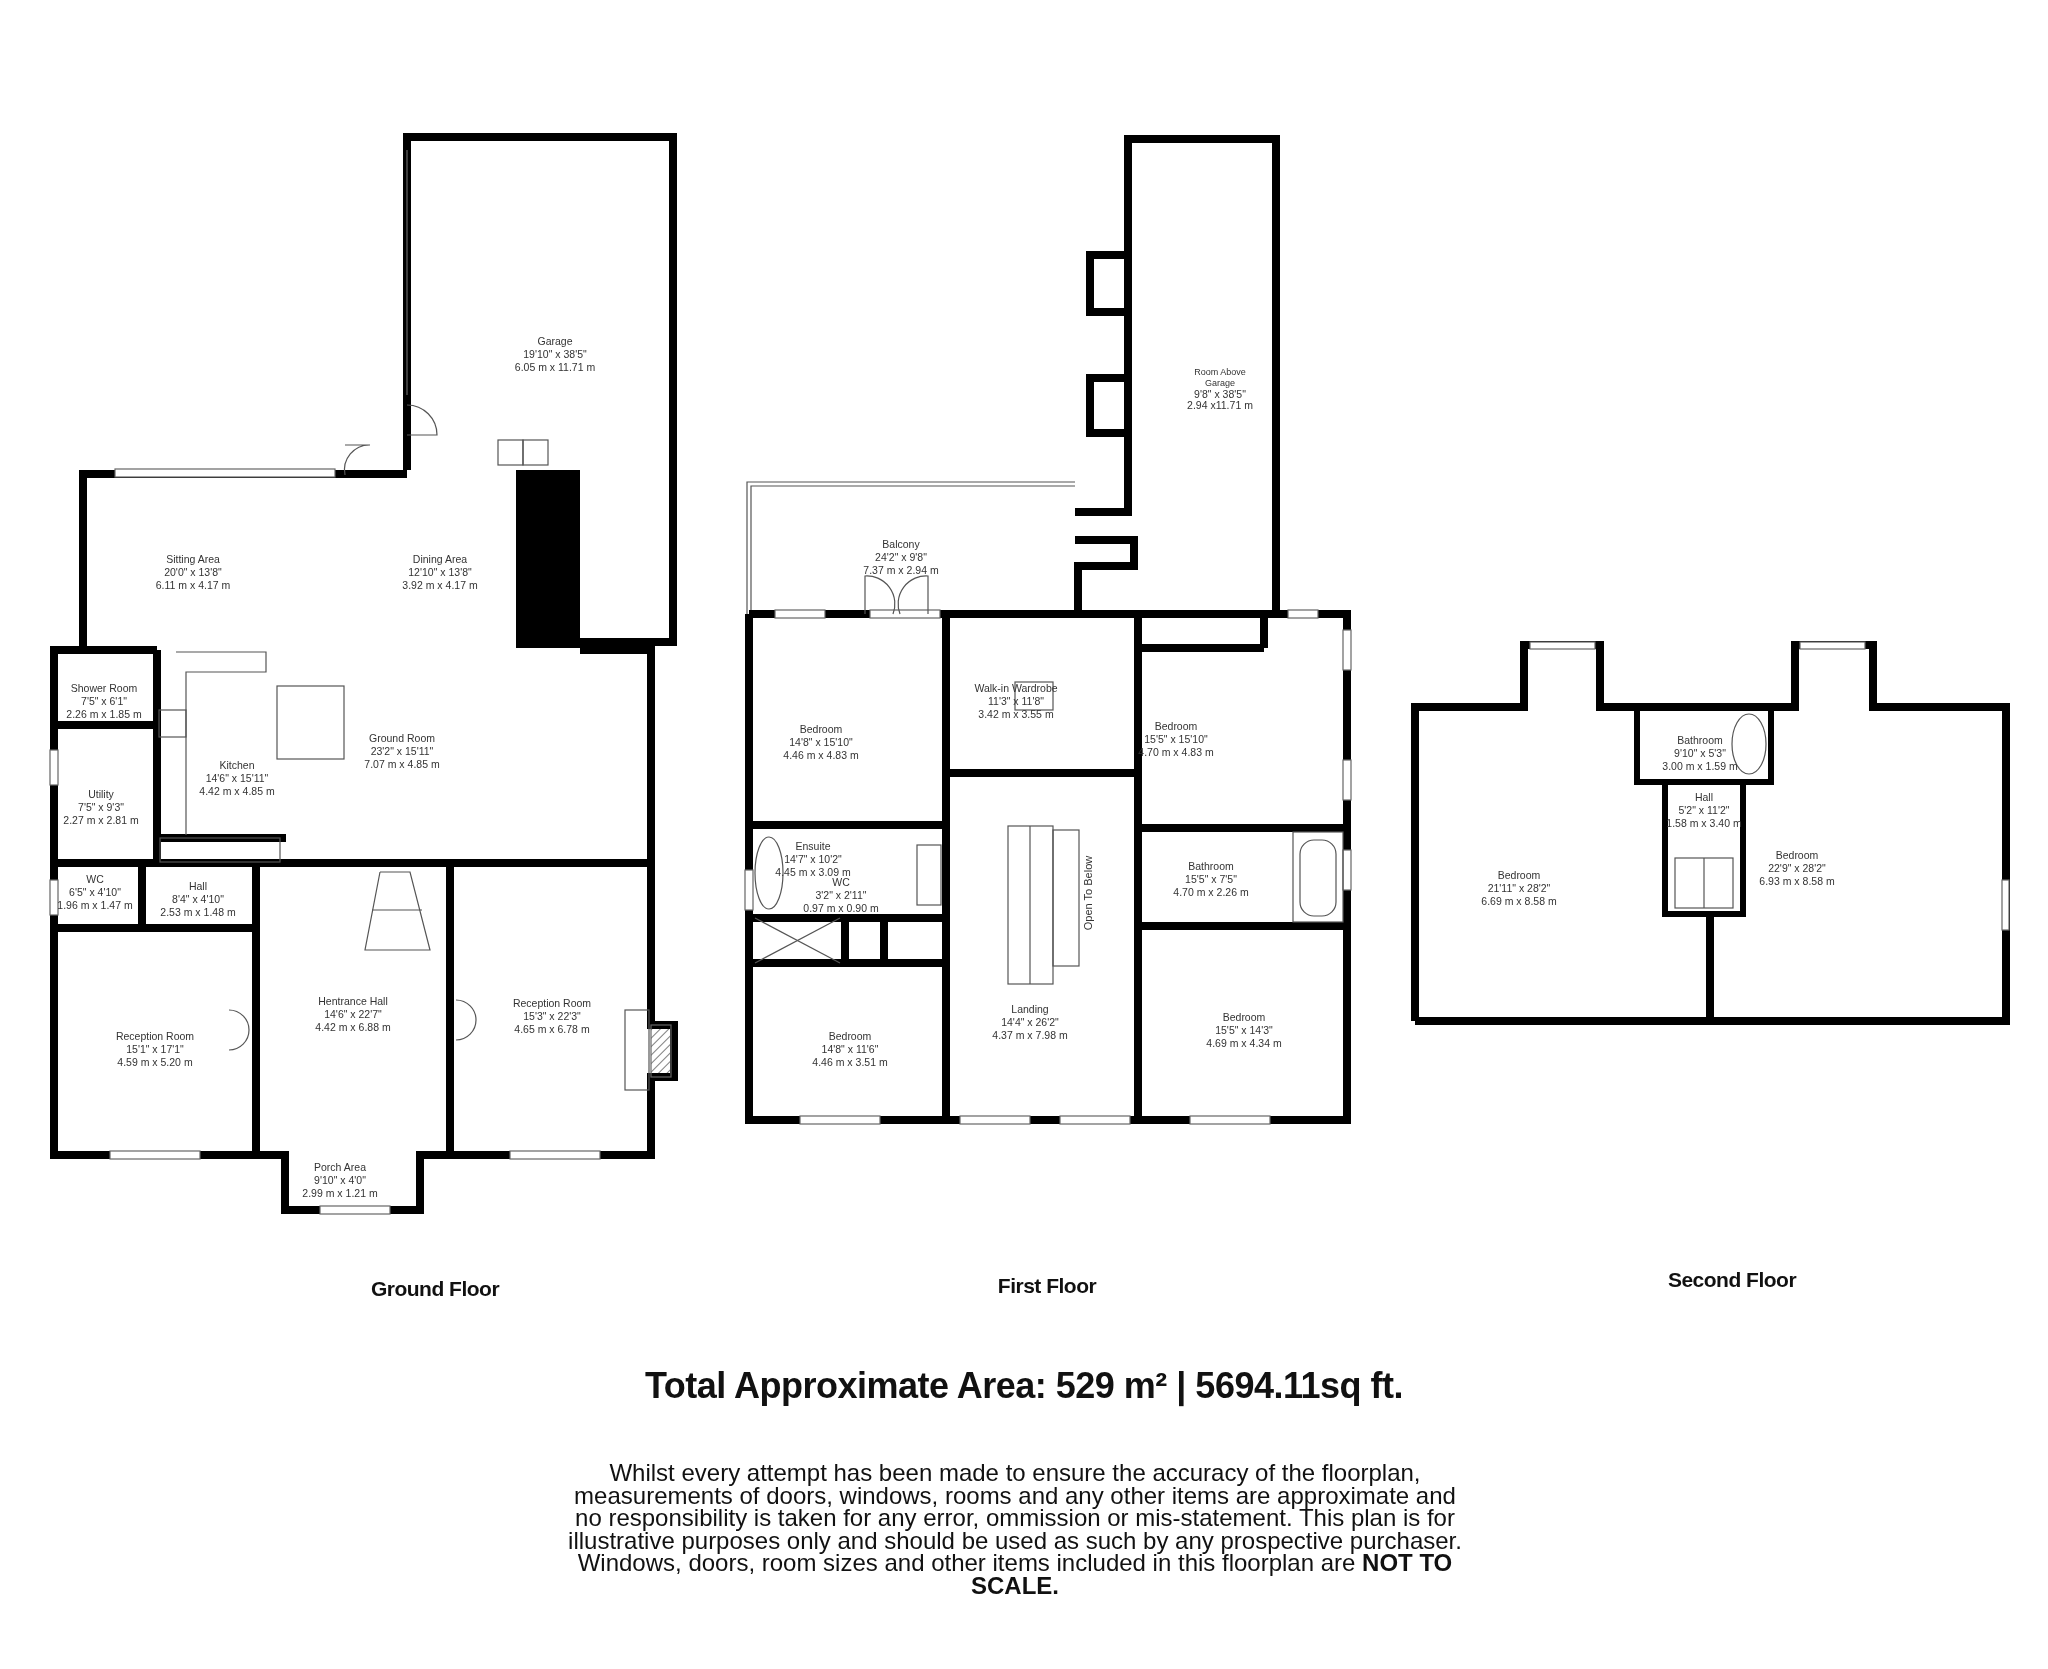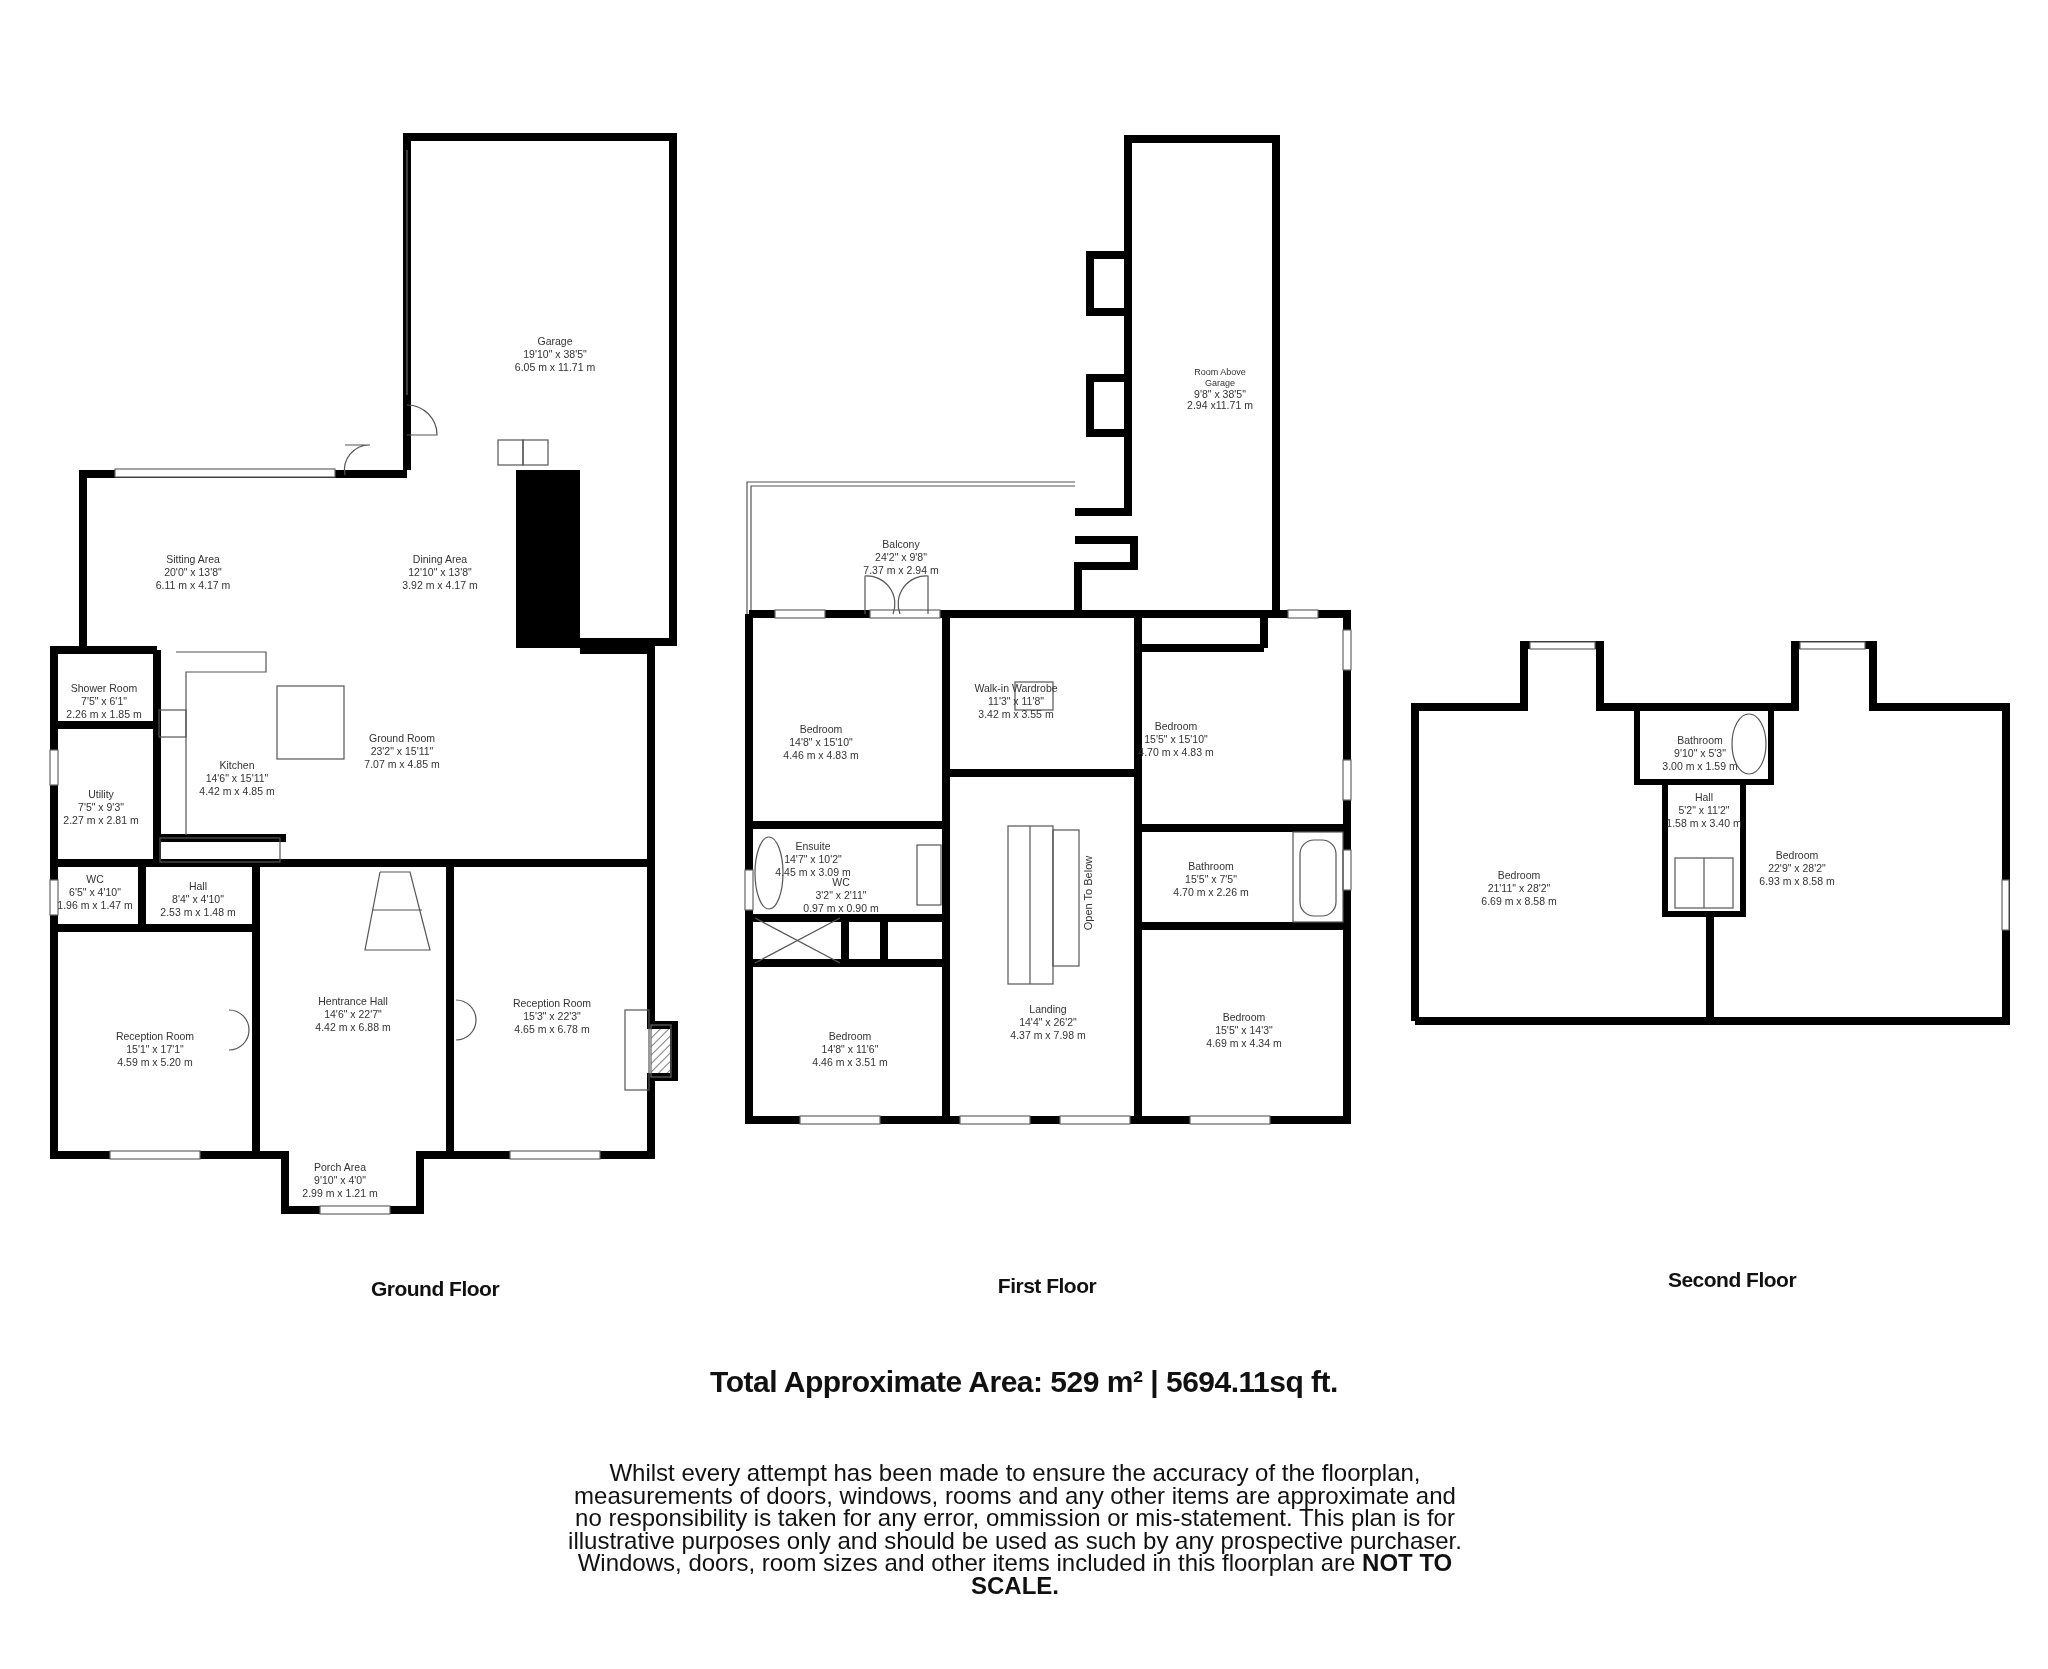--- a/index.html
+++ b/index.html
@@ -9,21 +9,21 @@
   .wall { fill: none; stroke: #000; stroke-width: 8; stroke-linejoin: miter; }
   .thin { fill: none; stroke: #555; stroke-width: 1.2; }
   .win { fill: #fff; stroke: #666; stroke-width: 1.2; }
   .solid { fill: #000; }
   .room-label { position: absolute; transform: translate(-50%, 0); text-align: center;
                 font-size: 10.5px; line-height: 13px; color: #333; white-space: nowrap; }
   .floor-title { position: absolute; transform: translateX(-50%);
                  font-family: "Liberation Sans", sans-serif; font-weight: bold;
                  font-size: 21px; letter-spacing: -0.5px; color: #111; white-space: nowrap; }
   .total-area { position: absolute; left: 1024px; top: 1365px; transform: translateX(-50%);
-                font-weight: bold; font-size: 30px; color: #111; white-space: nowrap; letter-spacing: -0.5px; }
+                font-weight: bold; font-size: 36px; color: #111; white-space: nowrap; letter-spacing: -0.5px; }
   .disclaimer { position: absolute; left: 1015px; top: 1462px; transform: translateX(-50%);
                 width: 900px; text-align: center; font-size: 24px; line-height: 22.5px; color: #111; }
   .disclaimer b { font-weight: bold; }
 </style>
 </head>
 <body>
 
 <svg class="plan" viewBox="0 0 2048 1669">
 
   <g>
@@ -250,21 +250,21 @@
 <div class="room-label" style="left:1211px;top:860px;">
   <div>Bathroom</div>
   <div>15'5" x 7'5"</div>
   <div>4.70 m x 2.26 m</div>
 </div>
 <div class="room-label" style="left:850px;top:1030px;">
   <div>Bedroom</div>
   <div>14'8" x 11'6"</div>
   <div>4.46 m x 3.51 m</div>
 </div>
-<div class="room-label" style="left:1030px;top:1003px;margin-left:18px;">
+<div class="room-label" style="left:1030px;top:1003px;">
   <div>Landing</div>
   <div>14'4" x 26'2"</div>
   <div>4.37 m x 7.98 m</div>
 </div>
 <div class="room-label" style="left:1244px;top:1011px;">
   <div>Bedroom</div>
   <div>15'5" x 14'3"</div>
   <div>4.69 m x 4.34 m</div>
 </div>
 

